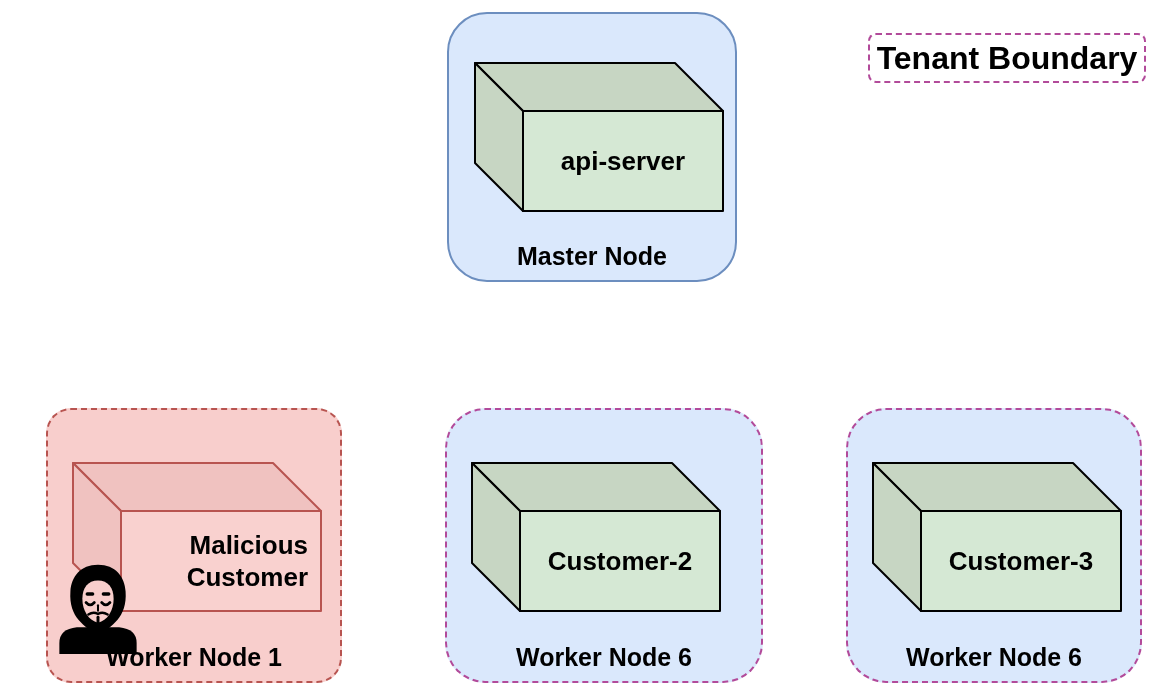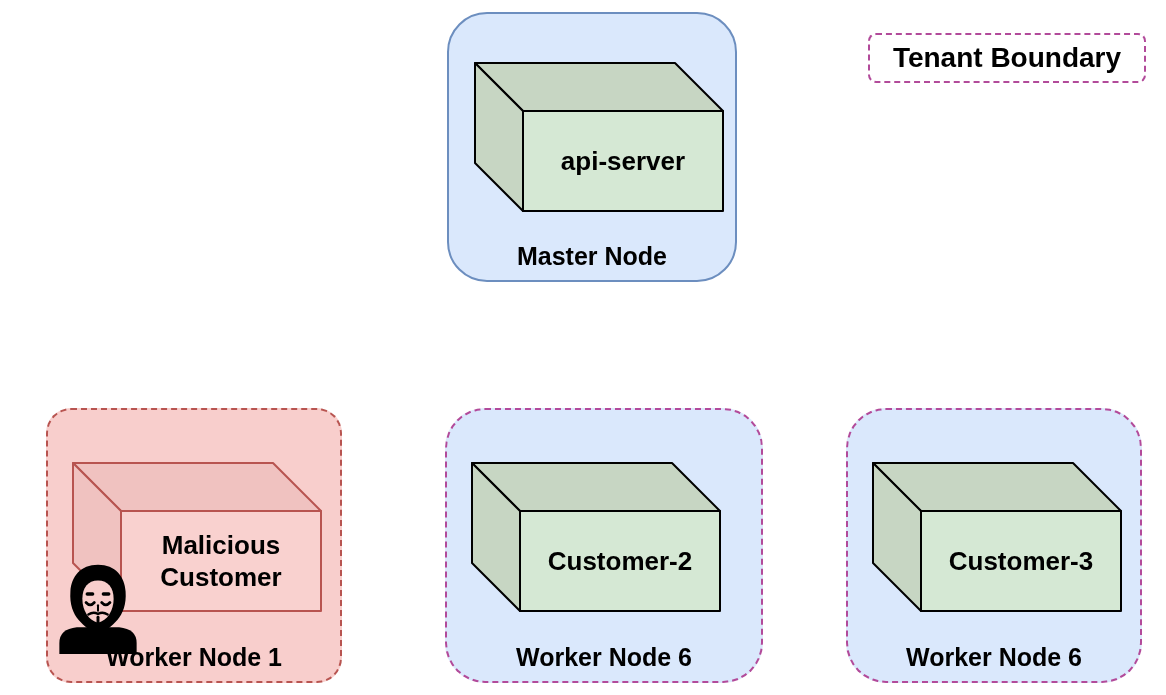--- a/index.html
+++ b/index.html
@@ -70,38 +70,38 @@
   .cube-red .face { stroke: var(--cube_red_stroke); stroke-width: 2; stroke-linejoin: round; }
   .cube-red .face.top, .cube-red .face.side { fill: var(--cube_red_shade); }
   .cube-red .face.front { fill: var(--cube_red_front); }
   .cube-label {
     position: absolute;
     width: 202px;
     height: 102px;
     display: flex;
     align-items: center;
     justify-content: center;
-    text-align: center;
+    text-align: right;
     font-weight: bold;
     font-size: 26px;
     line-height: 1.25;
     padding: 0 14px;
   }
   .legend {
     position: absolute;
     left: 868px; top: 33px;
     width: 278px; height: 50px;
     background: var(--tenant_fill);
     border: 2.5px dashed var(--tenant_stroke);
     border-radius: 8px;
     display: flex;
     align-items: center;
     justify-content: center;
     font-weight: bold;
-    font-size: 28px;
+    font-size: 32px;
   }
   .hacker {
     position: absolute;
     left: 4px; top: 152px;
     width: 92px; height: 92px;
   }
   
   #master-node  { left: 447px; top: 12px;  width: 290px; height: 270px; }
   #worker-node-1{ left: 46px;  top: 408px; width: 296px; height: 275px; border-radius: 25px; }
   #worker-node-2{ left: 445px; top: 408px; width: 318px; height: 275px; padding-left: 28px; }

